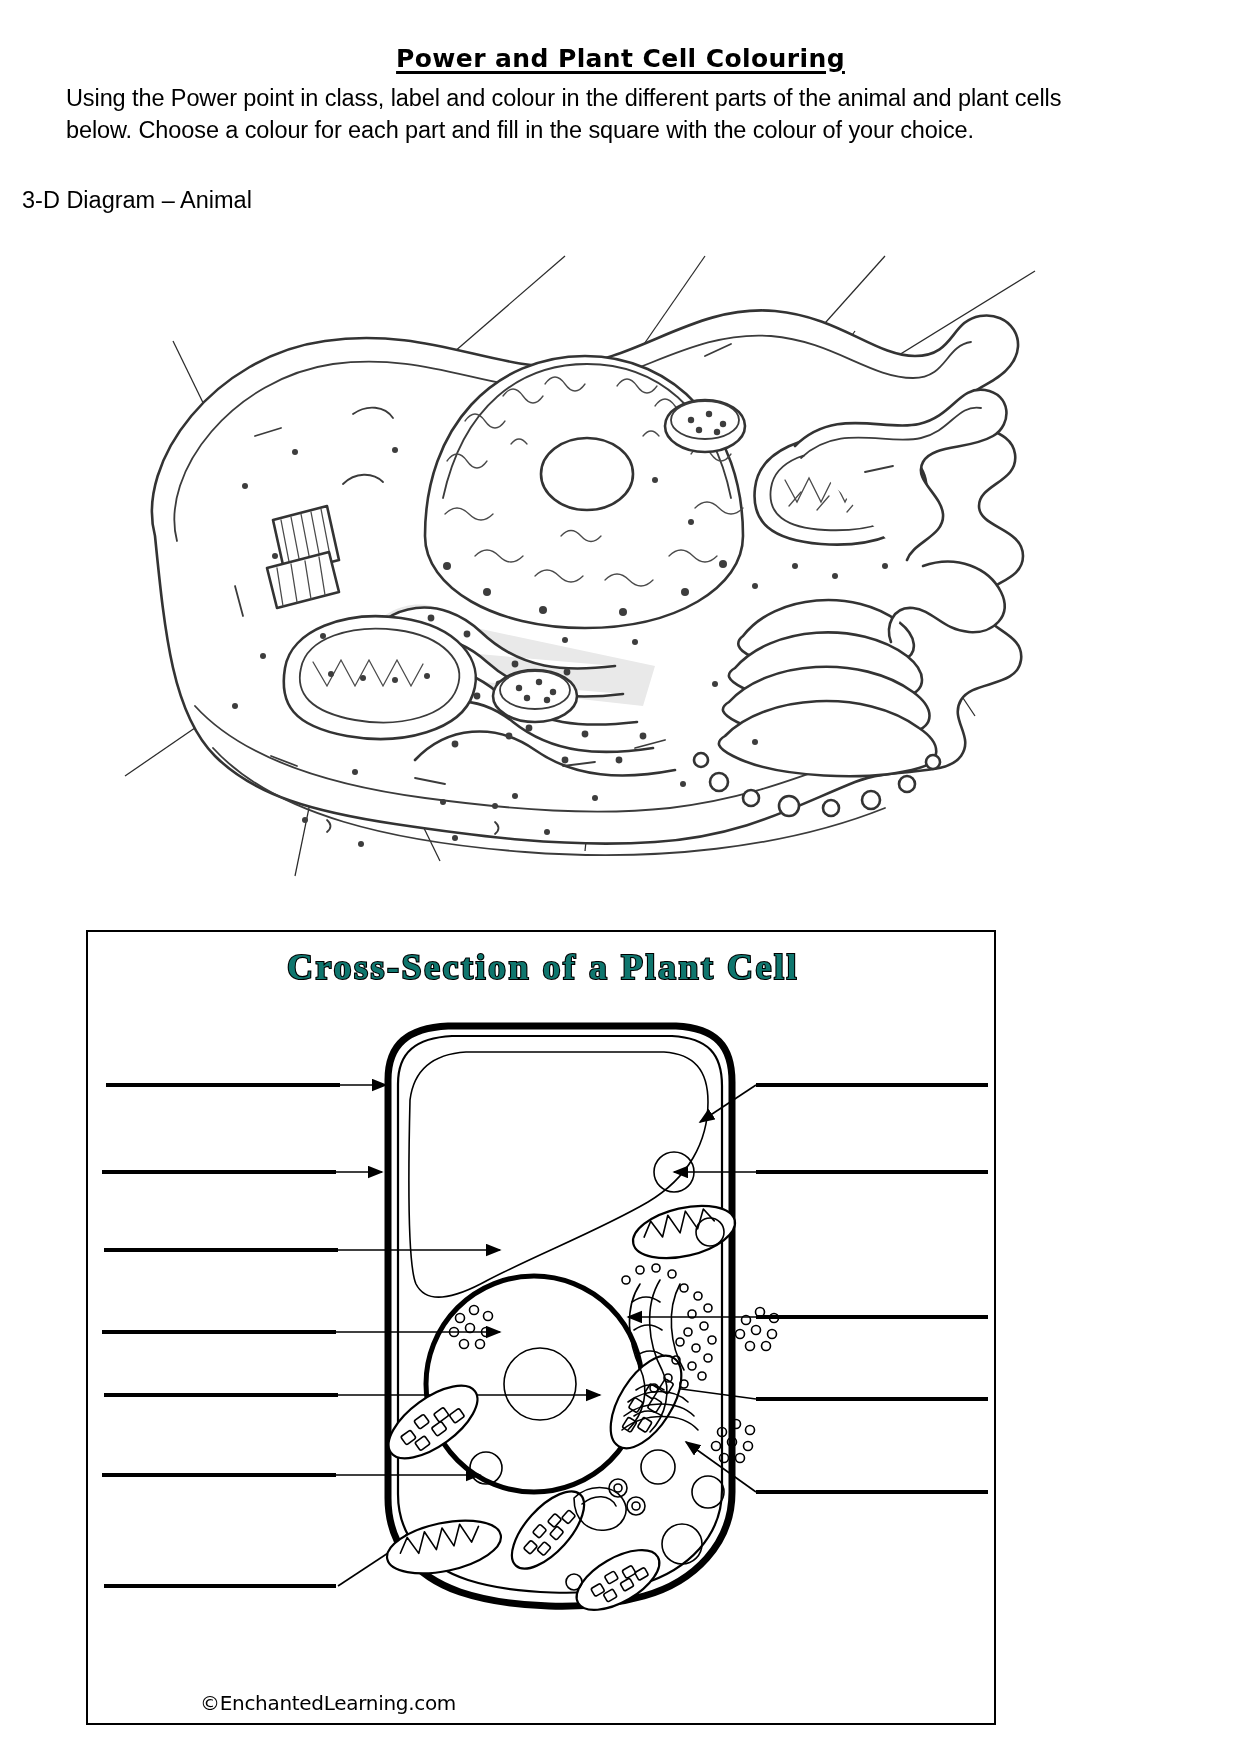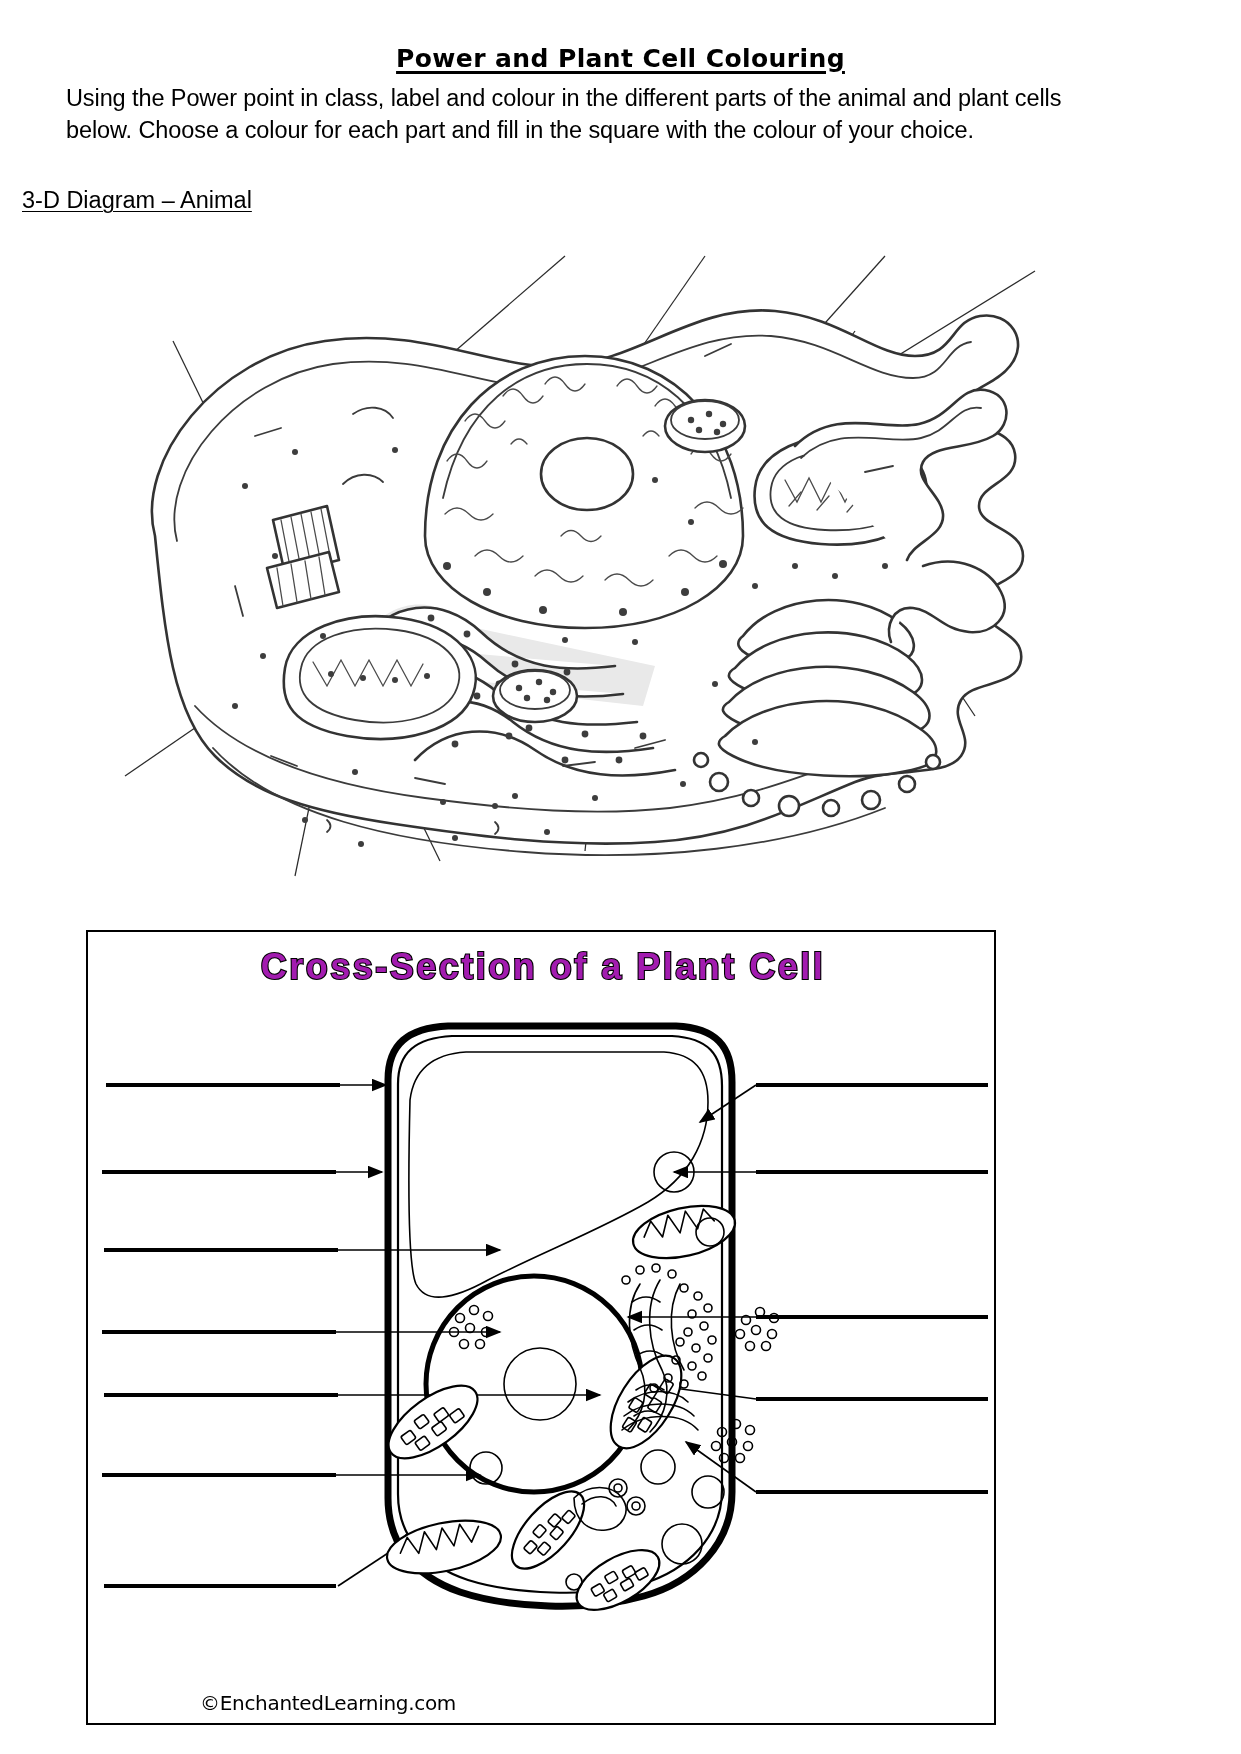--- a/index.html
+++ b/index.html
@@ -43,21 +43,20 @@
     line-height: 32px;
     letter-spacing: -0.1px;
     margin-left: 44px;
   }
   .section-heading {
     position: absolute;
     left: 22px;
     top: 185px;
     font-size: 23.5px;
     line-height: 30px;
-    text-decoration: underline;
     text-underline-offset: 3px;
     text-decoration-thickness: 1px;
   }
 
   
   .animal-figure {
     position: absolute;
     left: 95px;
     top: 236px;
     width: 1000px;
@@ -75,25 +74,25 @@
     border: 2px solid #000;
     box-sizing: border-box;
     background: #ffffff;
   }
   .plant-title {
     position: absolute;
     left: 0;
     top: 14px;
     width: 910px;
     text-align: center;
-    font-family: Liberation Sans, sans-serif;
+    font-family: Liberation Serif, serif;
     font-weight: 900;
     font-size: 36px;
     letter-spacing: 2.5px;
-    color: #a21caf;
+    color: #0f766e;
     -webkit-text-stroke: 2.2px #000;
     paint-order: stroke fill;
   }
   .plant-svg {
     position: absolute;
     left: 0;
     top: 0;
     width: 910px;
     height: 795px;
   }

